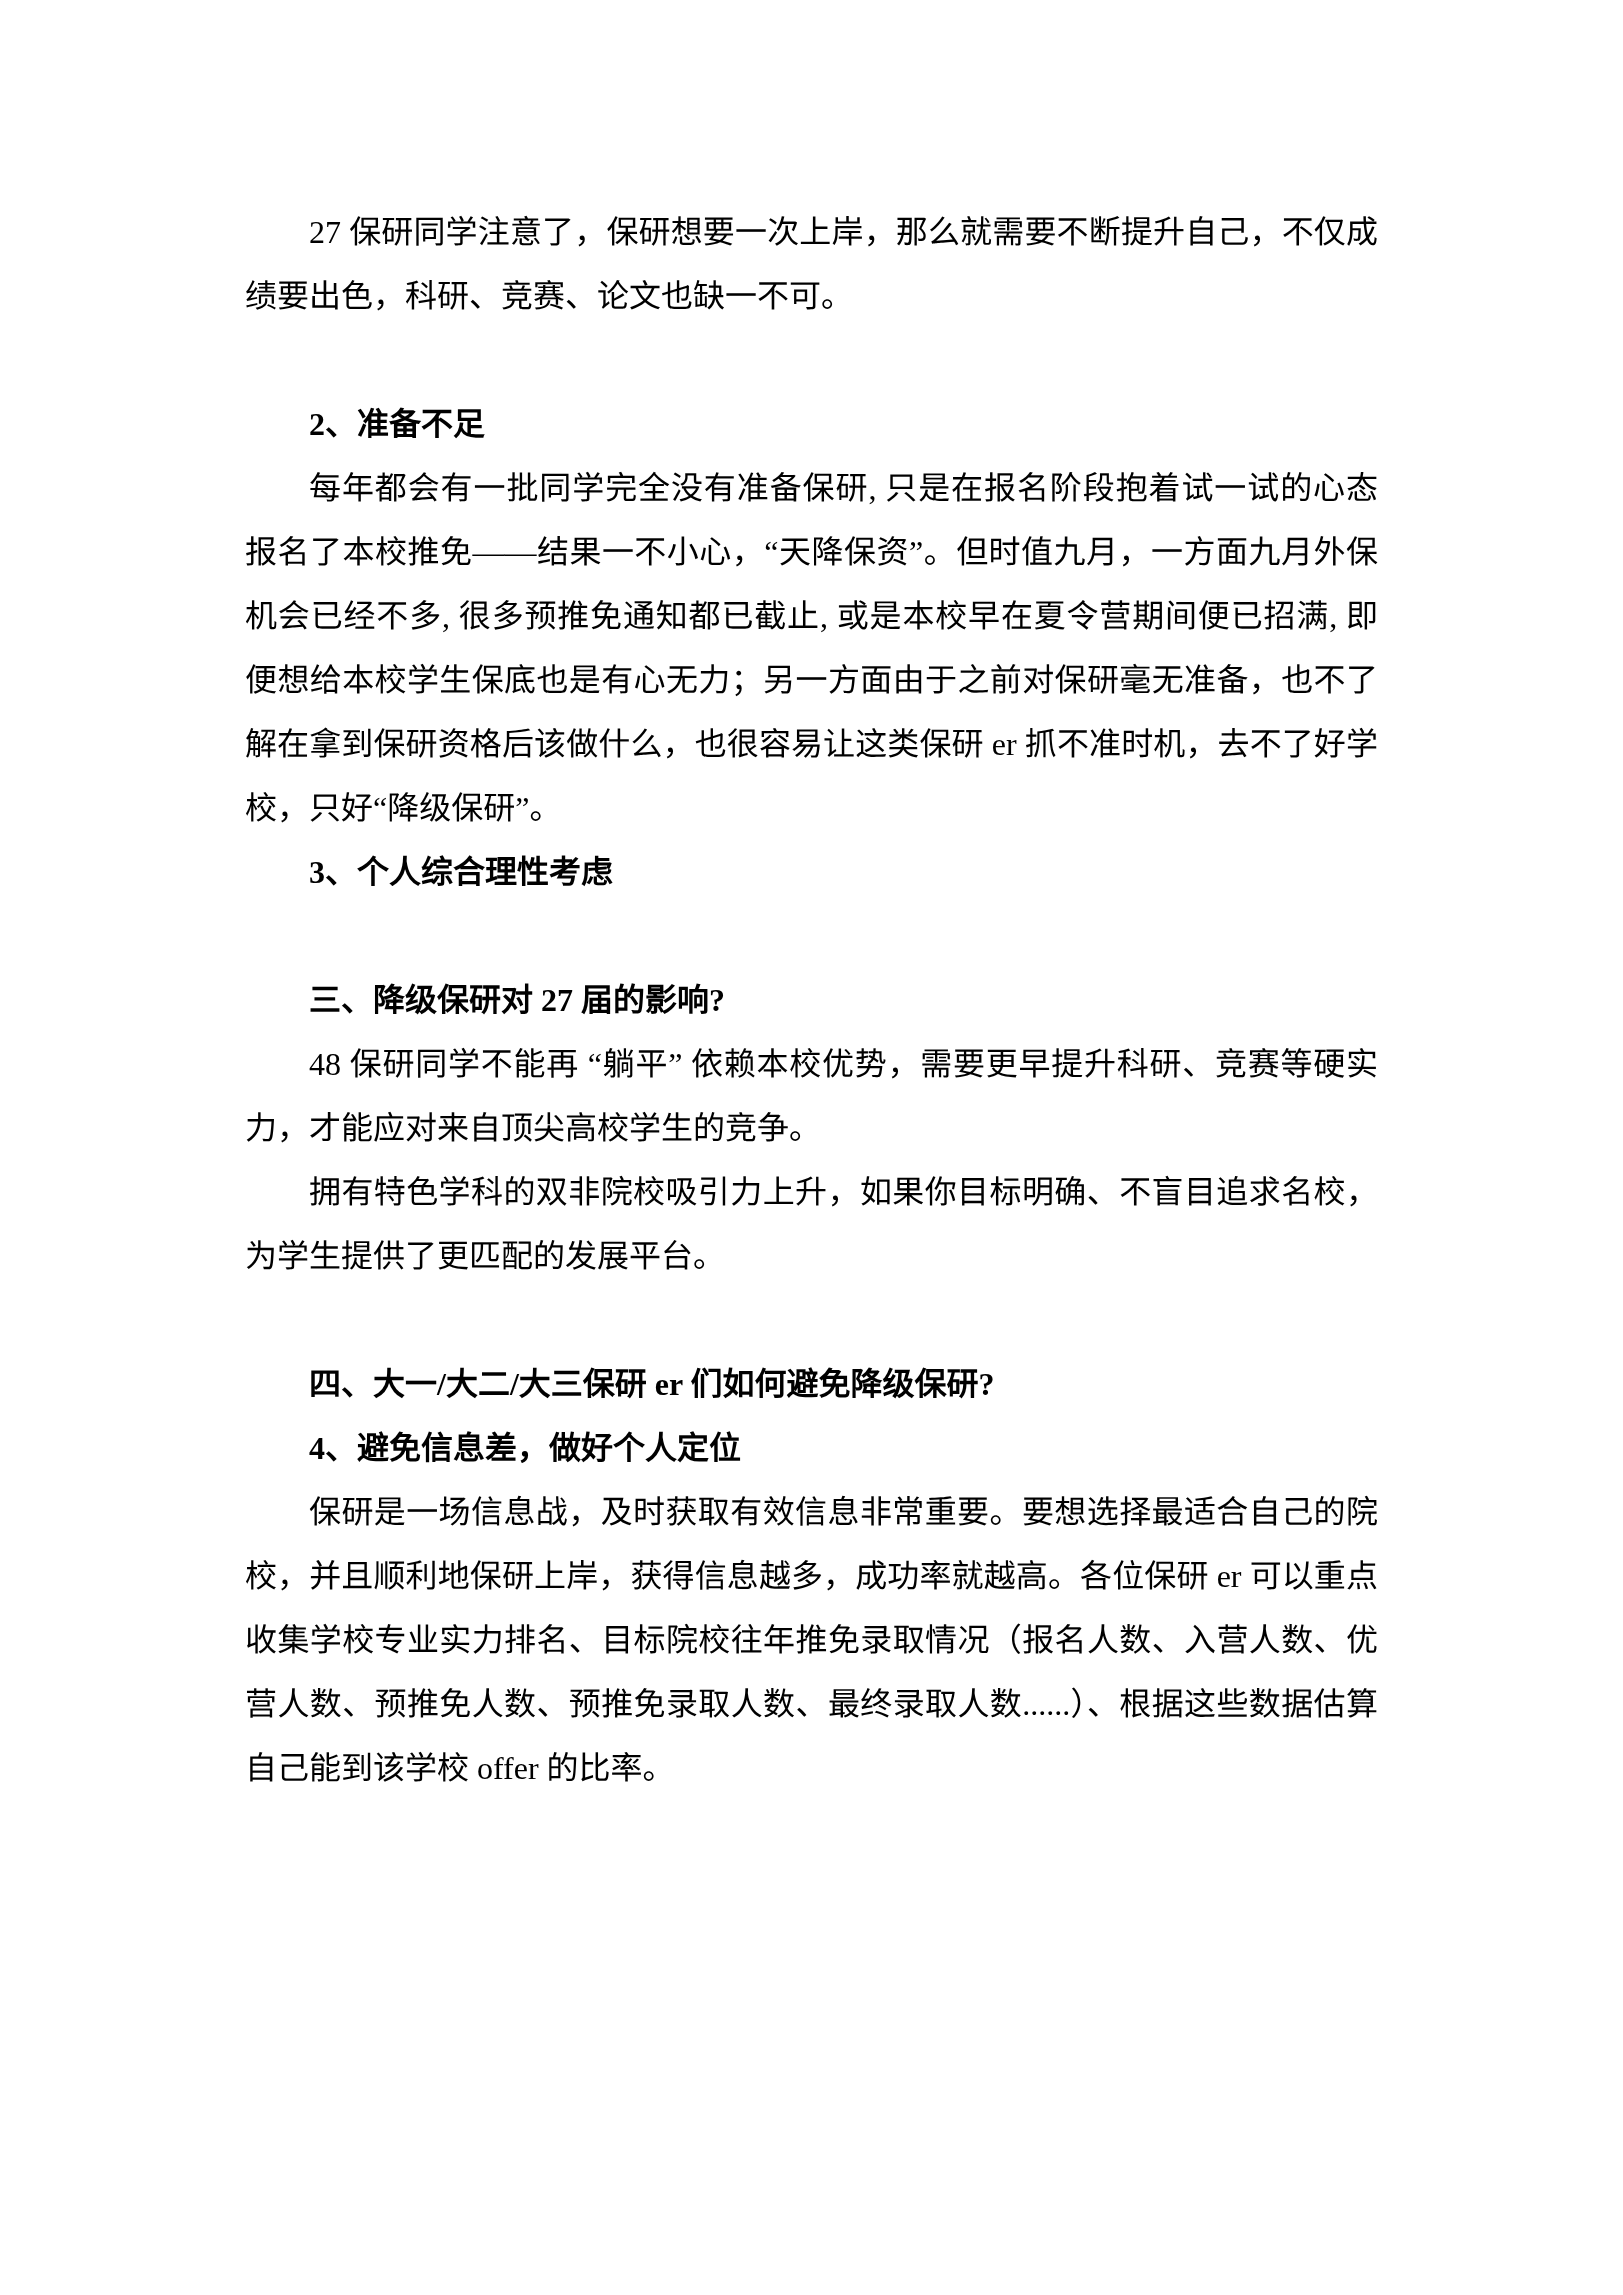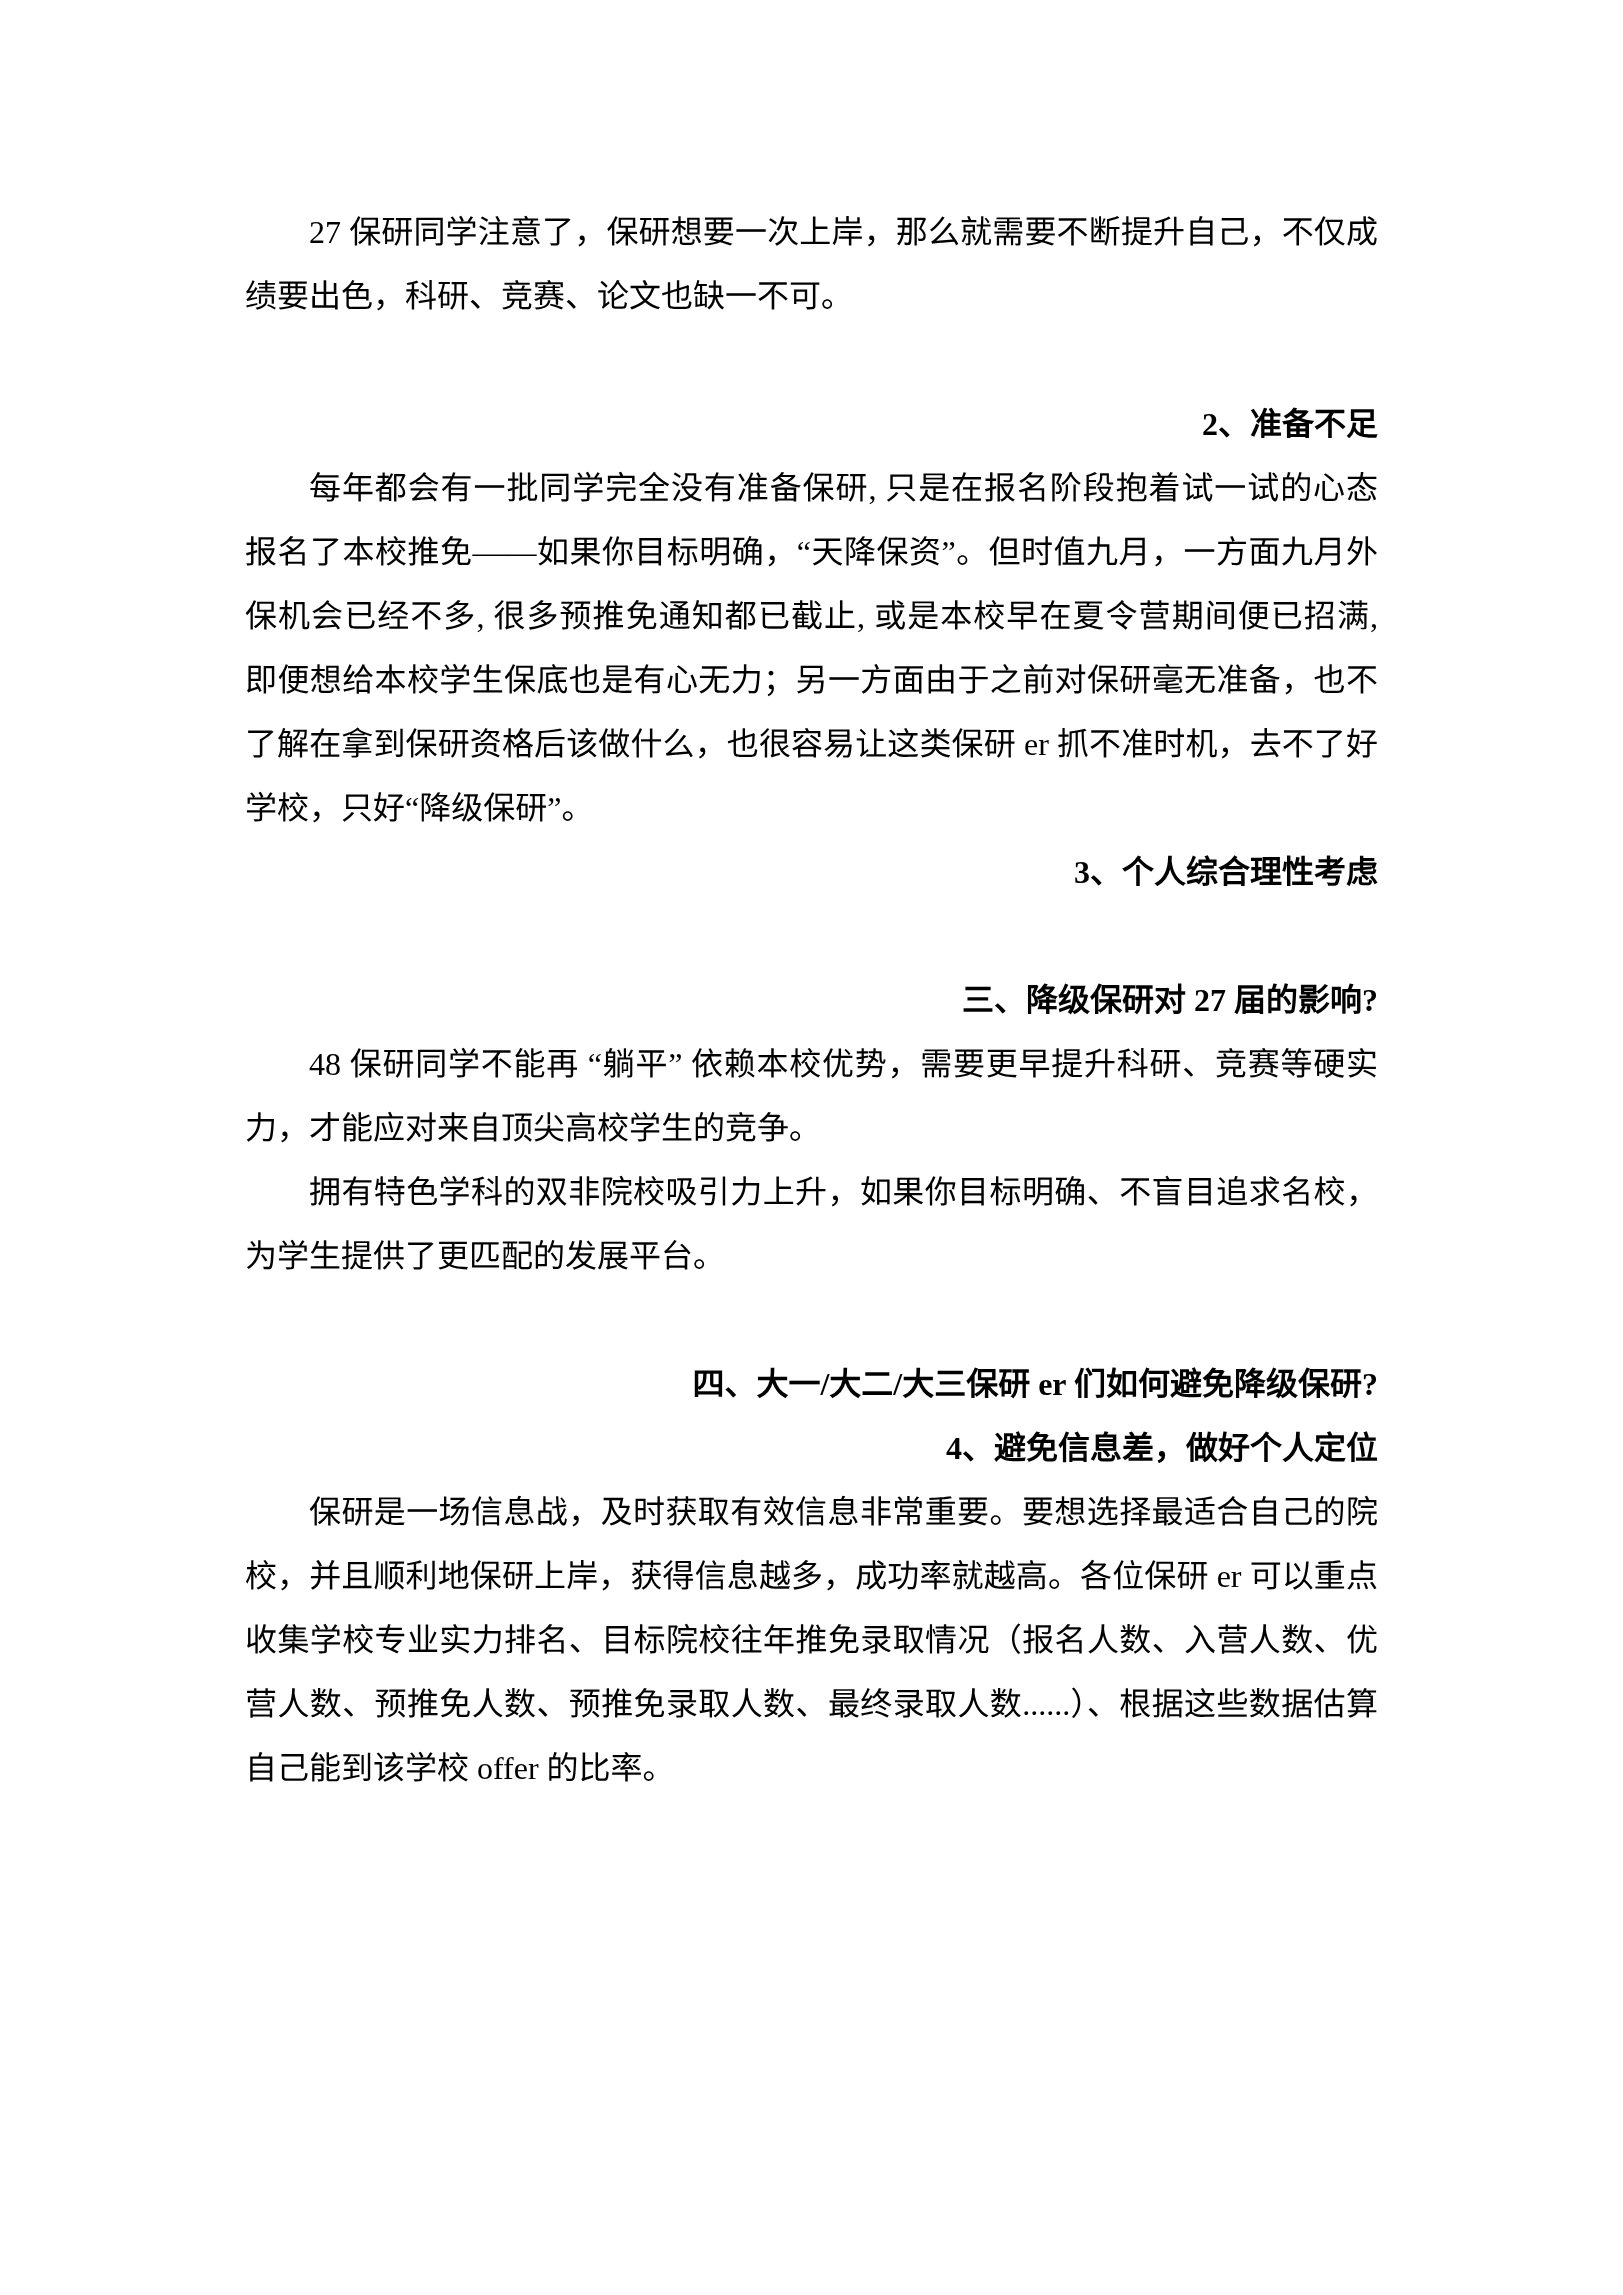--- a/index.html
+++ b/index.html
@@ -24,39 +24,39 @@
     margin: 0;
     font-size: 32px;
     line-height: 64px;
     text-align: justify;
     text-justify: inter-character;
     text-indent: 2em;
     word-break: break-all;
   }
   .doc p.heading {
     font-weight: bold;
-    text-align: right;
+    text-align: left;
   }
   .doc .spacer {
     height: 64px;
   }
 </style>
 </head>
 <body>
 
 <div class="page">
   <div class="doc">
 
     <p>27 保研同学注意了，保研想要一次上岸，那么就需要不断提升自己，不仅成绩要出色，科研、竞赛、论文也缺一不可。</p>
 
     <div class="spacer"></div>
 
     <p class="heading">2、准备不足</p>
 
-    <p>每年都会有一批同学完全没有准备保研, 只是在报名阶段抱着试一试的心态报名了本校推免——如果你目标明确，“天降保资”。但时值九月，一方面九月外保机会已经不多, 很多预推免通知都已截止, 或是本校早在夏令营期间便已招满, 即便想给本校学生保底也是有心无力；另一方面由于之前对保研毫无准备，也不了解在拿到保研资格后该做什么，也很容易让这类保研 er 抓不准时机，去不了好学校，只好“降级保研”。</p>
+    <p>每年都会有一批同学完全没有准备保研, 只是在报名阶段抱着试一试的心态报名了本校推免——结果一不小心，“天降保资”。但时值九月，一方面九月外保机会已经不多, 很多预推免通知都已截止, 或是本校早在夏令营期间便已招满, 即便想给本校学生保底也是有心无力；另一方面由于之前对保研毫无准备，也不了解在拿到保研资格后该做什么，也很容易让这类保研 er 抓不准时机，去不了好学校，只好“降级保研”。</p>
 
     <p class="heading">3、个人综合理性考虑</p>
 
 
     <div class="spacer"></div>
 
     <p class="heading">三、降级保研对 27 届的影响?</p>
 
     <p>48 保研同学不能再 “躺平” 依赖本校优势，需要更早提升科研、竞赛等硬实力，才能应对来自顶尖高校学生的竞争。</p>
 

